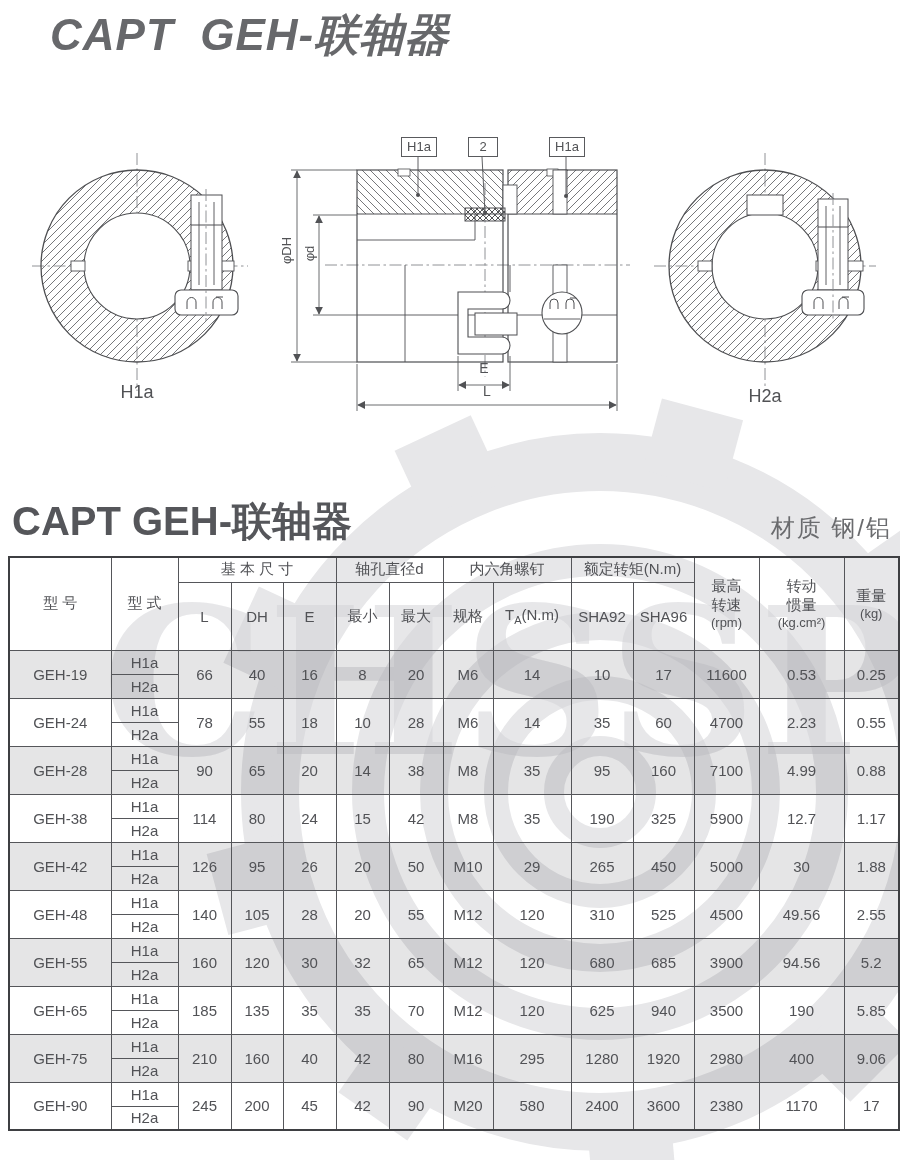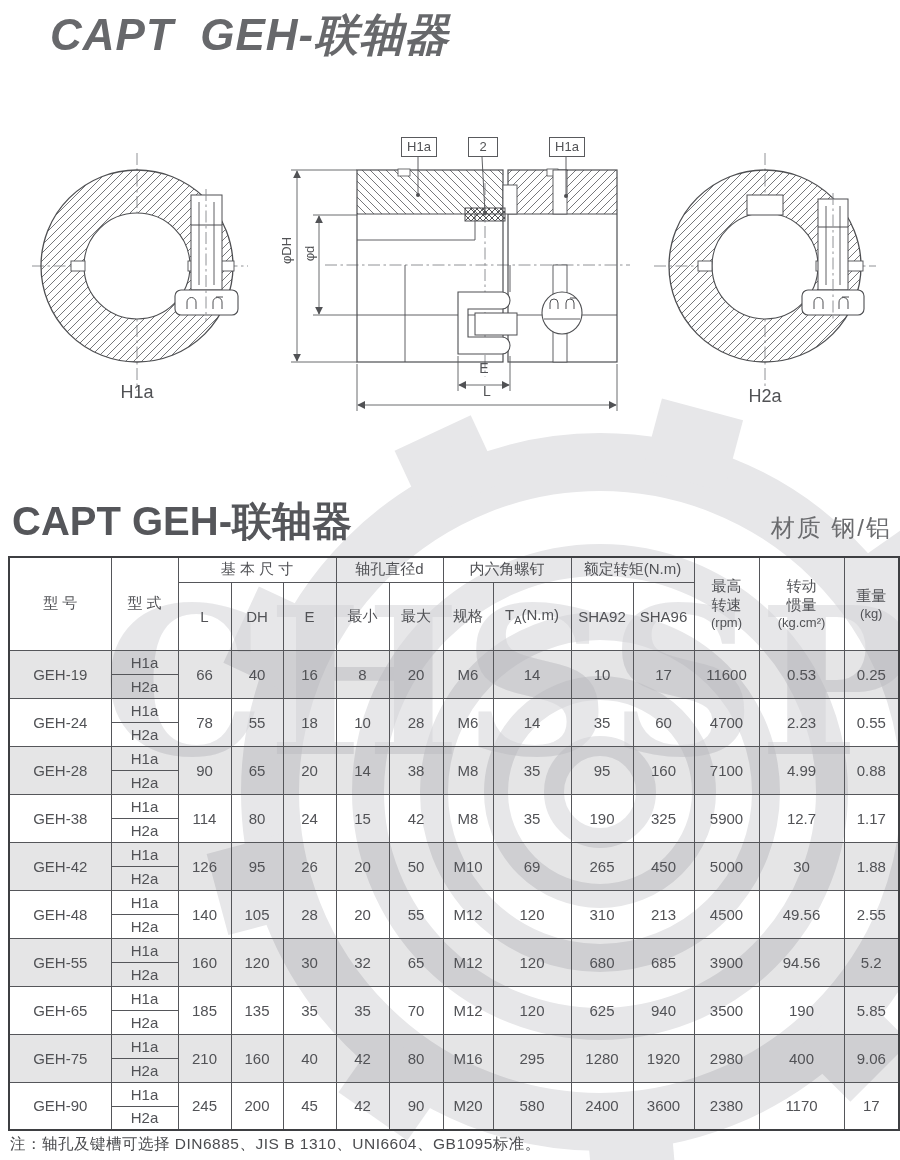--- a/index.html
+++ b/index.html
@@ -352,42 +352,42 @@
         </tr>
         <tr class="shaded">
           <td rowspan="2">GEH-42</td>
           <td>H1a</td>
           <td rowspan="2">126</td>
           <td rowspan="2">95</td>
           <td rowspan="2">26</td>
           <td rowspan="2">20</td>
           <td rowspan="2">50</td>
           <td rowspan="2">M10</td>
-          <td rowspan="2">69</td>
+          <td rowspan="2">29</td>
           <td rowspan="2">265</td>
           <td rowspan="2">450</td>
           <td rowspan="2">5000</td>
           <td rowspan="2">30</td>
           <td rowspan="2">1.88</td>
         </tr>
         <tr class="shaded">
           <td>H2a</td>
         </tr>
         <tr>
           <td rowspan="2">GEH-48</td>
           <td>H1a</td>
           <td rowspan="2">140</td>
           <td rowspan="2">105</td>
           <td rowspan="2">28</td>
           <td rowspan="2">20</td>
           <td rowspan="2">55</td>
           <td rowspan="2">M12</td>
           <td rowspan="2">120</td>
           <td rowspan="2">310</td>
-          <td rowspan="2">213</td>
+          <td rowspan="2">525</td>
           <td rowspan="2">4500</td>
           <td rowspan="2">49.56</td>
           <td rowspan="2">2.55</td>
         </tr>
         <tr>
           <td>H2a</td>
         </tr>
         <tr class="shaded">
           <td rowspan="2">GEH-55</td>
           <td>H1a</td>
@@ -460,14 +460,13 @@
           <td rowspan="2">2380</td>
           <td rowspan="2">1170</td>
           <td rowspan="2">17</td>
         </tr>
         <tr>
           <td>H2a</td>
         </tr>
       </tbody>
   </table>
 
-  <div class="note">注：轴孔及键槽可选择 DIN6885、JIS B 1310、UNI6604、GB1095标准。</div>
 </div>
 
 </body></html>

